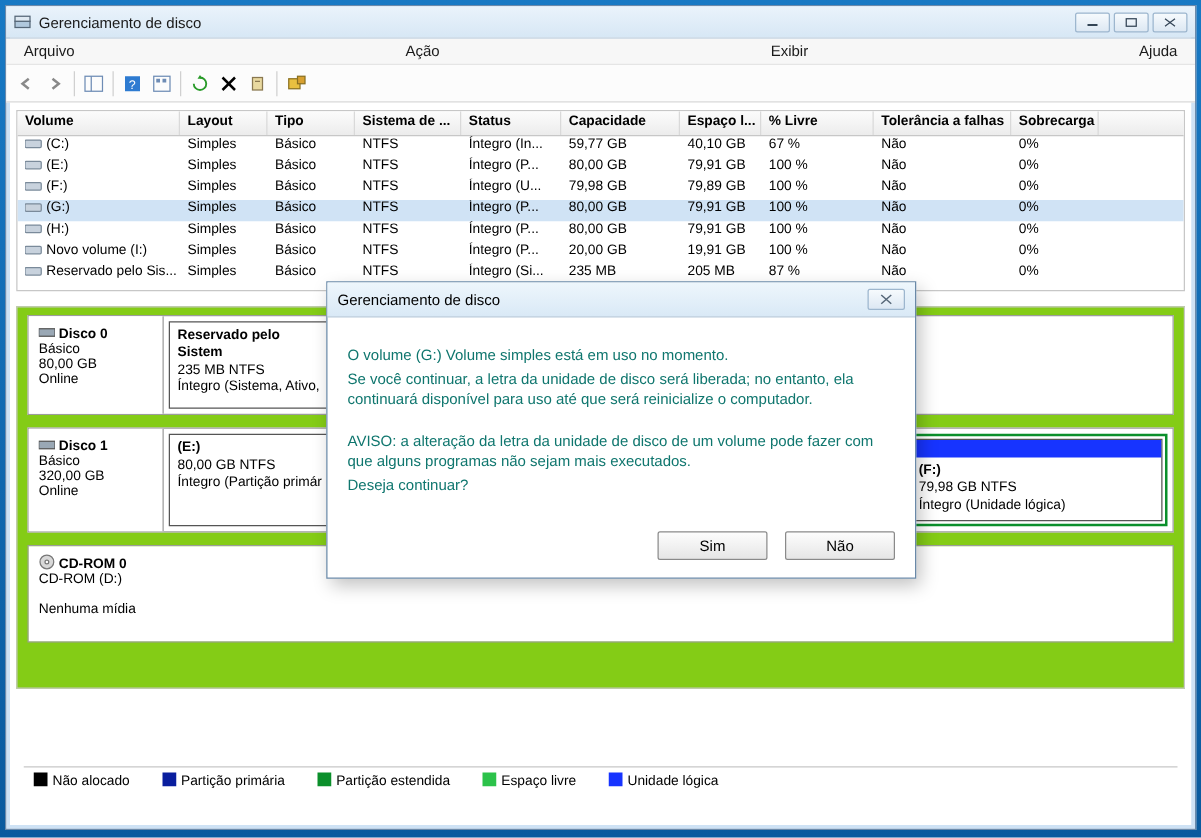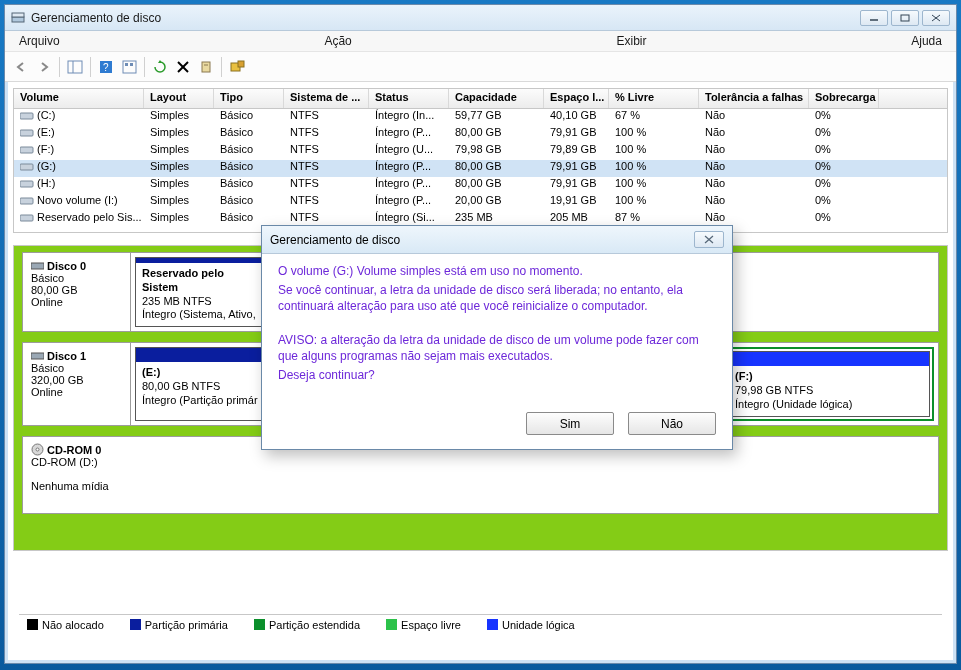--- a/index.html
+++ b/index.html
@@ -24,34 +24,34 @@
 .trow.sel{ background:#d0e3f5;}
 .td{ padding:0 6px; white-space:nowrap; overflow:hidden;}
 .vol-icon{ width:14px; height:10px; display:inline-block; margin-right:3px; vertical-align:middle;}
 
 .disk-pane{ border:1px solid #c7c7c7; background:#84cc16; margin-top:12px; padding-top:6px; height:306px;}
 .disk-row{ display:flex; margin:0 8px 10px; border:1px solid #9c9c9c; background:#fff;}
 .disk-label{ width:108px; padding:6px 8px; font-size:11px; border-right:1px solid #9c9c9c; background:#fff;}
 .disk-label b{ font-size:11px; }
 .disk-ico{ width:13px;height:13px;display:inline-block;vertical-align:-2px;margin-right:3px;}
 .part-area{ flex:1; display:flex; padding:4px; gap:0;}
-.part{ border:1px solid #555; margin-right:0; display:flex; flex-direction:column; font-size:11px;}
+.part{ border:1px solid #555; margin-right:0; display:flex; flex-direction:row; font-size:11px;}
 .part-head{ height:14px; background:#0a1e9e;}
 .part-body{ padding:4px 6px; line-height:1.25;}
 .part.ext{ border:2px solid #0b8f2b; padding:2px; display:block;}
 .part.ext .inner{ border:1px solid #555;}
 .part.ext .inner .part-head{ background:#1734ff;}
 .legend{ display:flex; align-items:center; gap:26px; padding:4px 8px; border-top:1px solid #c7c7c7; font-size:11px; position:absolute; bottom:28px; left:14px; right:14px; background:#fff;}
 .swatch{ width:11px;height:11px;display:inline-block;margin-right:4px;vertical-align:-1px;}
 
 .dialog{ position:absolute; left:261px; top:225px; width:472px; background:#fff; border:1px solid #6a89a8; box-shadow: 4px 6px 14px rgba(0,0,0,.25);}
 .dlg-title{ height:28px; background:linear-gradient(#eef6fc,#d9e9f6); display:flex; align-items:center; padding:0 8px; font-size:12px; border-bottom:1px solid #b7c9da;}
 .dlg-title span{ flex:1;}
 .dlg-close{ width:30px; height:17px; border:1px solid #9db6ce; border-radius:2px; background:linear-gradient(#f6fafd,#dde8f3); font-size:10px; display:flex;align-items:center;justify-content:center; color:#567;}
-.dlg-body{ padding:9px 16px 16px; font-size:12px; color:#6d28d9;}
+.dlg-body{ padding:22px 16px 16px; font-size:12px; color:#0f766e;}
 .dlg-body p{ margin-bottom:3px; line-height:1.35;}
 .dlg-btns{ display:flex; justify-content:flex-end; gap:14px; padding:10px 16px 14px;}
 .dlg-btn{ width:88px; height:23px; border:1px solid #8a8a8a; background:linear-gradient(#fdfdfd,#e6e6e6); font-size:12px; display:flex; align-items:center; justify-content:center; border-radius:2px; cursor:default;}
 
 .col-vol{width:130px}.col-lay{width:70px}.col-tipo{width:70px}.col-fs{width:85px}.col-stat{width:80px}.col-cap{width:95px}.col-esp{width:65px}.col-pct{width:90px}.col-tol{width:110px}.col-sob{width:70px}
 </style>
 </head>
 <body>
 
 <div class="window">
@@ -348,21 +348,21 @@
     <span>Gerenciamento de disco</span>
     <div class="dlg-close">
         <svg width="14" height="9">
           <line x1="3" y1="1" x2="11" y2="8" stroke="#567" stroke-width="1.2"></line>
           <line x1="11" y1="1" x2="3" y2="8" stroke="#567" stroke-width="1.2"></line>
         </svg>
       </div>
   </div>
   <div class="dlg-body">
     <p>O volume  (G:) Volume simples está em uso no momento.</p>
-    <p>  Se você continuar, a letra da unidade de disco será liberada; no entanto, ela continuará alteração para uso até que você reinicialize o computador.</p>
+    <p>  Se você continuar, a letra da unidade de disco será liberada; no entanto, ela continuará disponível para uso até que será reinicialize o computador.</p>
     <br>
     <p>AVISO: a alteração da letra da unidade de disco de um volume pode fazer com que alguns programas não sejam mais executados.</p>
     <p>Deseja continuar?</p>
   </div>
   <div class="dlg-btns">
     <div class="dlg-btn">Sim</div>
     <div class="dlg-btn">Não</div>
   </div>
 </div>
 

